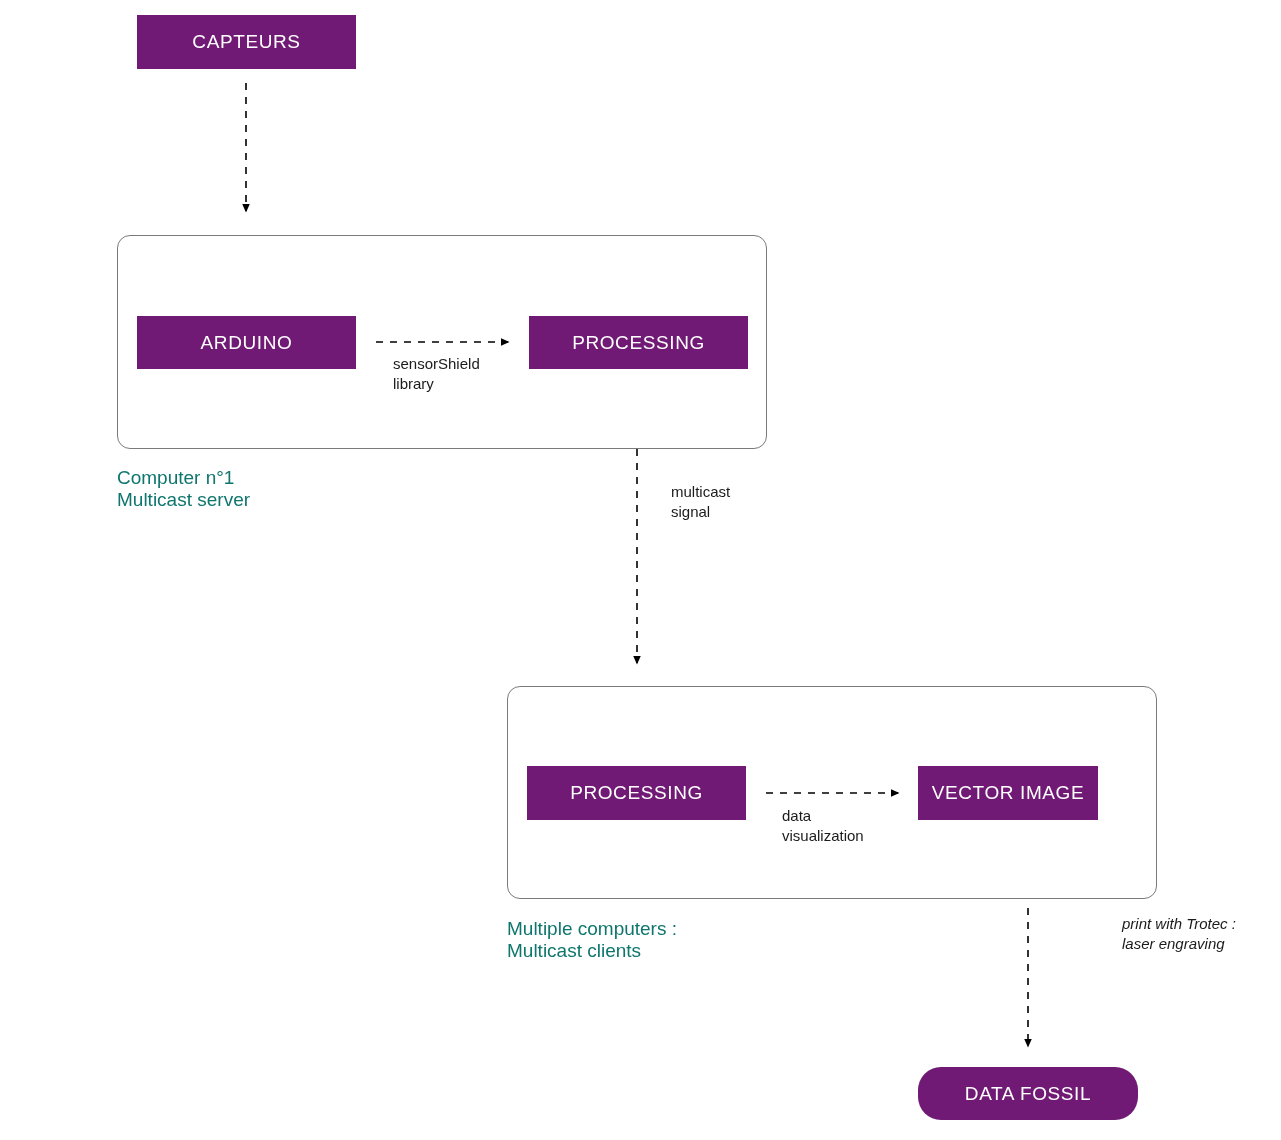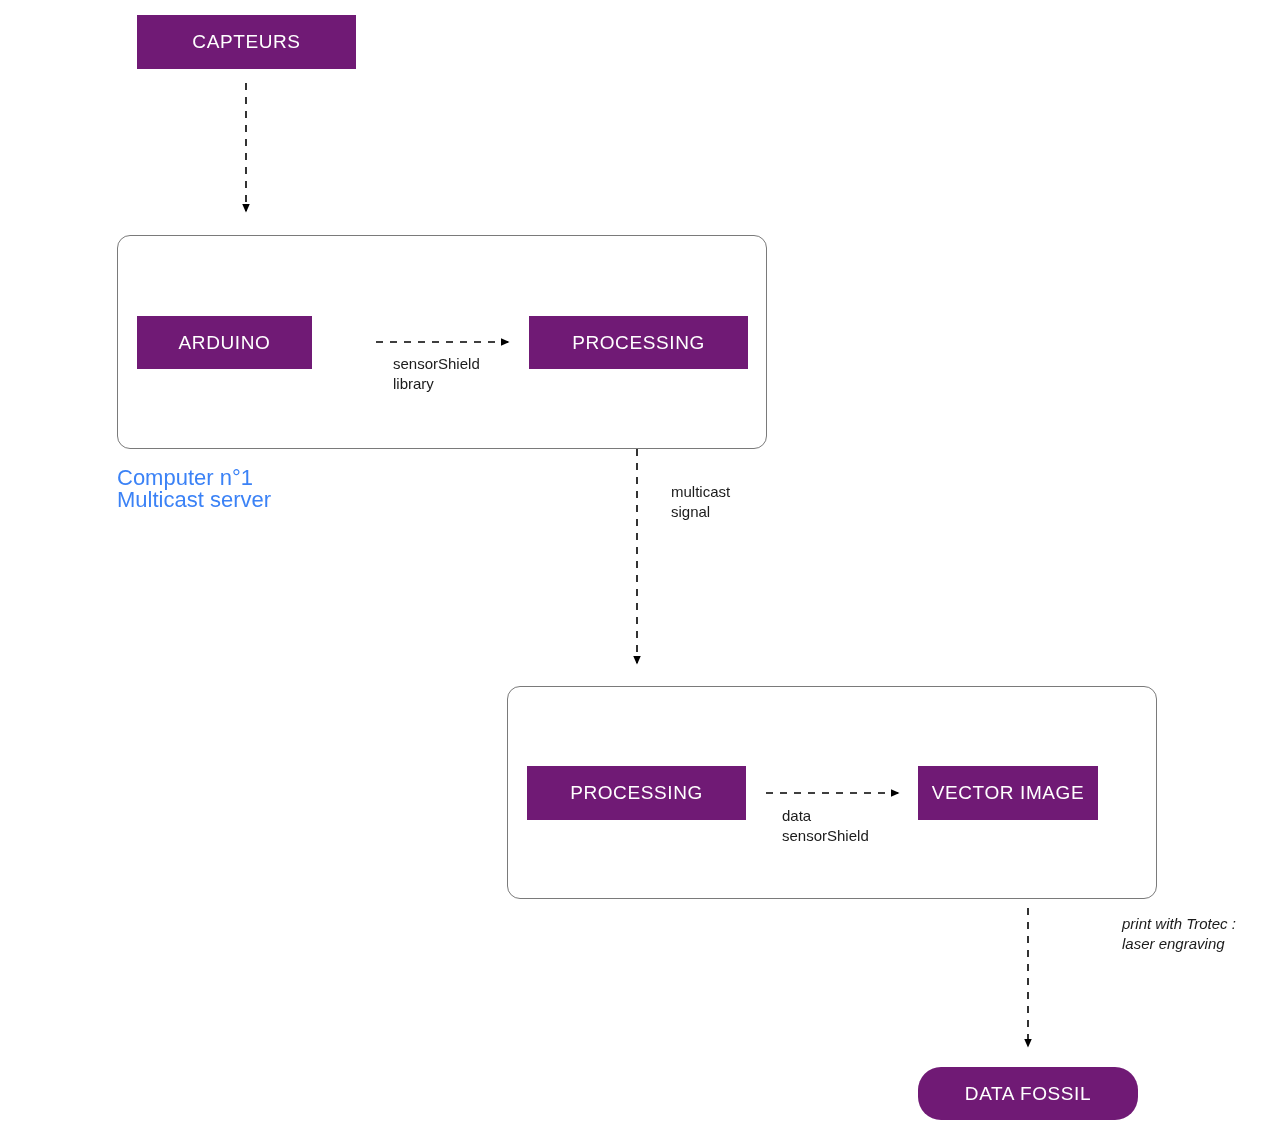--- a/index.html
+++ b/index.html
@@ -38,22 +38,22 @@
   .group-box {
     position: absolute;
     border: 1.2px solid #7a7a7a;
     border-radius: 13px;
     background: transparent;
     box-sizing: border-box;
   }
   
   .caption {
     position: absolute;
-    color: #3b82f6;
-    font-size: 22px;
+    color: #0f766e;
+    font-size: 19px;
     line-height: 22px;
     white-space: pre-line;
   }
   .edge-label {
     position: absolute;
     color: #1b1b1b;
     font-size: 15px;
     line-height: 20px;
     white-space: pre-line;
     margin-left: 18px;
@@ -101,21 +101,21 @@
   </svg>
 
   <div class="group-box" style="left:117px; top:235px; width:650px; height:214px;"></div>
 
   <div class="group-box" style="left:507px; top:686px; width:650px; height:213px;"></div>
 
   <div class="node-box" style="left:137px; top:15px; width:219px; height:54px;">
     <span>CAPTEURS</span>
   </div>
 
-  <div class="node-box" style="left:137px; top:316px; width:175px; height:53px;">
+  <div class="node-box" style="left:137px; top:316px; width:219px; height:53px;">
     <span>ARDUINO</span>
   </div>
 
   <div class="node-box" style="left:529px; top:316px; width:219px; height:53px;">
     <span>PROCESSING</span>
   </div>
 
   <div class="node-box" style="left:527px; top:766px; width:219px; height:54px;">
     <span>PROCESSING</span>
   </div>
@@ -124,26 +124,28 @@
     <span>VECTOR IMAGE</span>
   </div>
 
   <div class="node-box" style="left:918px; top:1067px; width:220px; height:53px;border-radius:23px;">
     <span>DATA FOSSIL</span>
   </div>
 
   <div class="caption" style="left:117px; top:467px;">Computer n°1
 Multicast server</div>
 
+  <div class="caption" style="left:507px; top:918px;">Multiple computers :
+Multicast clients</div>
 
   <div class="edge-label" style="left:375px; top:354px;">sensorShield
 library</div>
 
   <div class="edge-label" style="left:653px; top:482px;">multicast
 signal</div>
 
   <div class="edge-label" style="left:764px; top:806px;">data
-sensorShield</div>
+visualization</div>
 
   <div class="edge-label" style="left:1104px; top:914px;font-style:italic;">print with Trotec :
 laser engraving</div>
 
 </div>
 
 </body></html>

